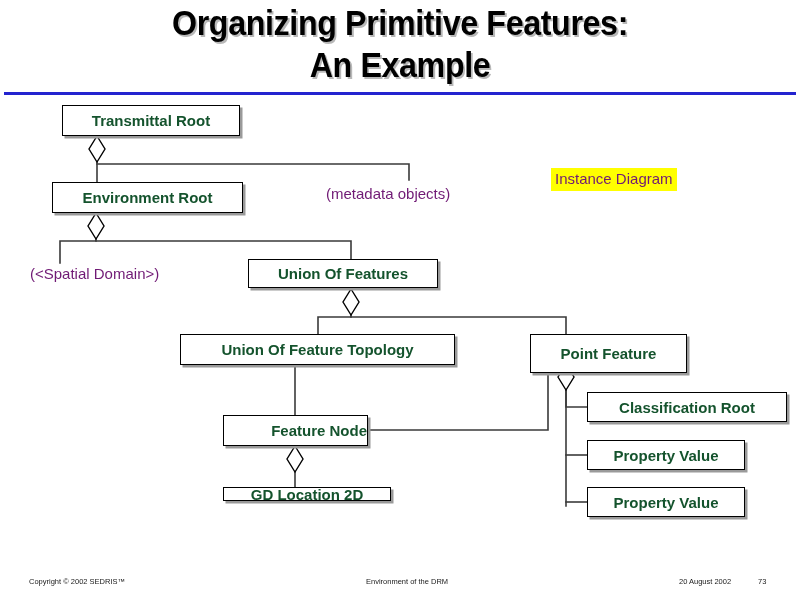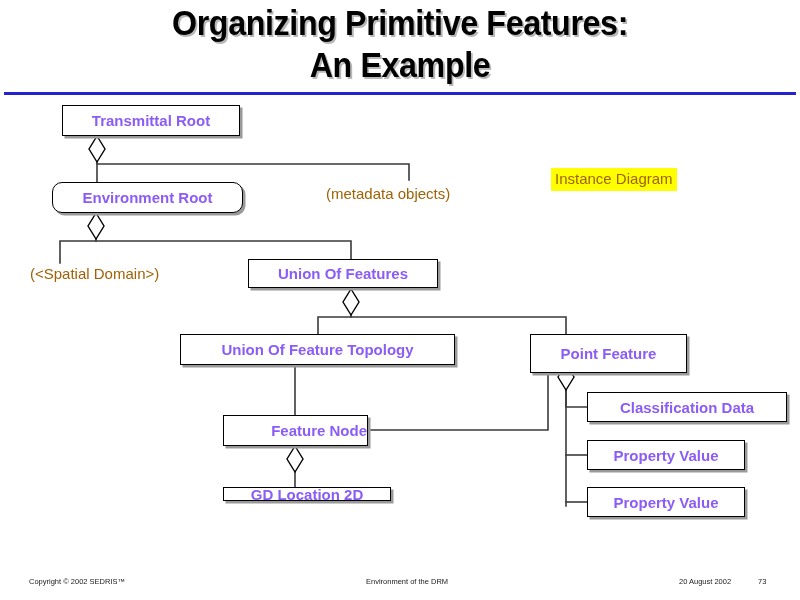--- a/index.html
+++ b/index.html
@@ -69,32 +69,32 @@
     background: #ffffff;
     border: 1.5px solid #000000;
     box-shadow: 2.5px 2.5px 0 #9a9a9a;
     display: flex;
     align-items: center;
     justify-content: center;
     font-family: "Liberation Sans", sans-serif;
     font-weight: bold;
     font-size: 15px;
     line-height: 17px;
-    color: #8b5cf6;
+    color: #14532d;
     white-space: nowrap;
   }
 
   
   .annotation {
     position: absolute;
     font-family: "Liberation Sans", sans-serif;
     font-weight: normal;
     font-size: 15px;
     line-height: 18px;
-    color: #a16207;
+    color: #701a75;
     white-space: nowrap;
   }
   .annotation.highlight {
     background: #ffff00;
     padding: 2px 4px 3px 4px;
   }
 
   
   #footer {
     position: absolute;
@@ -146,34 +146,34 @@
         <polygon points="96,117 104,130 96,143 88,130"></polygon>
         <polygon points="351,193 359,206 351,219 343,206"></polygon>
         <polygon points="566,268 574,281 566,294 558,281"></polygon>
         <polygon points="295,350 303,363 295,376 287,363"></polygon>
       </g>
   </svg>
   <div id="node-layer">
       <div class="node-box" style="left: 62px; top: 9px; width: 178px; height: 31px; border-color: rgb(0, 0, 0); box-shadow: rgb(154, 154, 154) 2.5px 2.5px 0px;">
         <span>Transmittal Root</span>
       </div>
-      <div class="node-box" style="left: 52px; top: 86px; width: 191px; height: 31px; border-color: rgb(0, 0, 0); box-shadow: rgb(154, 154, 154) 2.5px 2.5px 0px; border-radius: 10px;">
+      <div class="node-box" style="left: 52px; top: 86px; width: 191px; height: 31px; border-color: rgb(0, 0, 0); box-shadow: rgb(154, 154, 154) 2.5px 2.5px 0px;">
         <span>Environment Root</span>
       </div>
       <div class="node-box" style="left: 248px; top: 163px; width: 190px; height: 29px; border-color: rgb(0, 0, 0); box-shadow: rgb(154, 154, 154) 2.5px 2.5px 0px;">
         <span>Union Of Features</span>
       </div>
       <div class="node-box" style="left: 180px; top: 238px; width: 275px; height: 31px; border-color: rgb(0, 0, 0); box-shadow: rgb(154, 154, 154) 2.5px 2.5px 0px;">
         <span>Union Of Feature Topology</span>
       </div>
       <div class="node-box" style="left: 530px; top: 238px; width: 157px; height: 39px; border-color: rgb(0, 0, 0); box-shadow: rgb(154, 154, 154) 2.5px 2.5px 0px;">
         <span>Point Feature</span>
       </div>
       <div class="node-box" style="left: 587px; top: 296px; width: 200px; height: 30px; border-color: rgb(0, 0, 0); box-shadow: rgb(154, 154, 154) 2.5px 2.5px 0px;">
-        <span>Classification Data</span>
+        <span>Classification Root</span>
       </div>
       <div class="node-box" style="left: 587px; top: 344px; width: 158px; height: 30px; border-color: rgb(0, 0, 0); box-shadow: rgb(154, 154, 154) 2.5px 2.5px 0px;">
         <span>Property Value</span>
       </div>
       <div class="node-box" style="left: 587px; top: 391px; width: 158px; height: 30px; border-color: rgb(0, 0, 0); box-shadow: rgb(154, 154, 154) 2.5px 2.5px 0px;">
         <span>Property Value</span>
       </div>
       <div class="node-box" style="left: 223px; top: 319px; width: 145px; height: 31px; border-color: rgb(0, 0, 0); box-shadow: rgb(154, 154, 154) 2.5px 2.5px 0px; justify-content: flex-end;">
         <span>Feature Node</span>
       </div>

